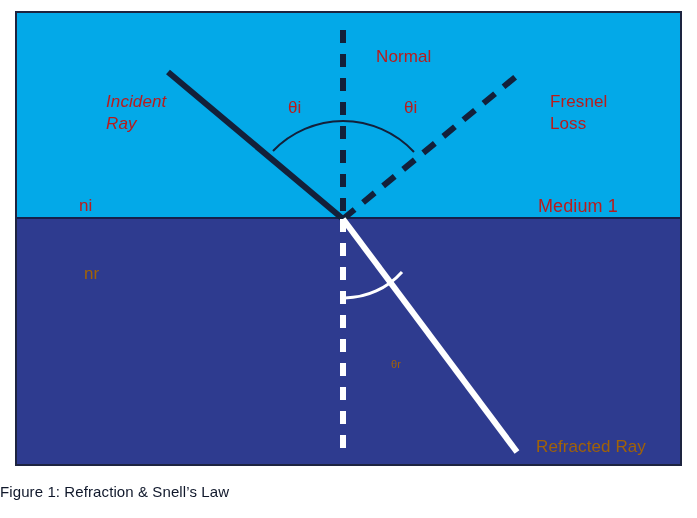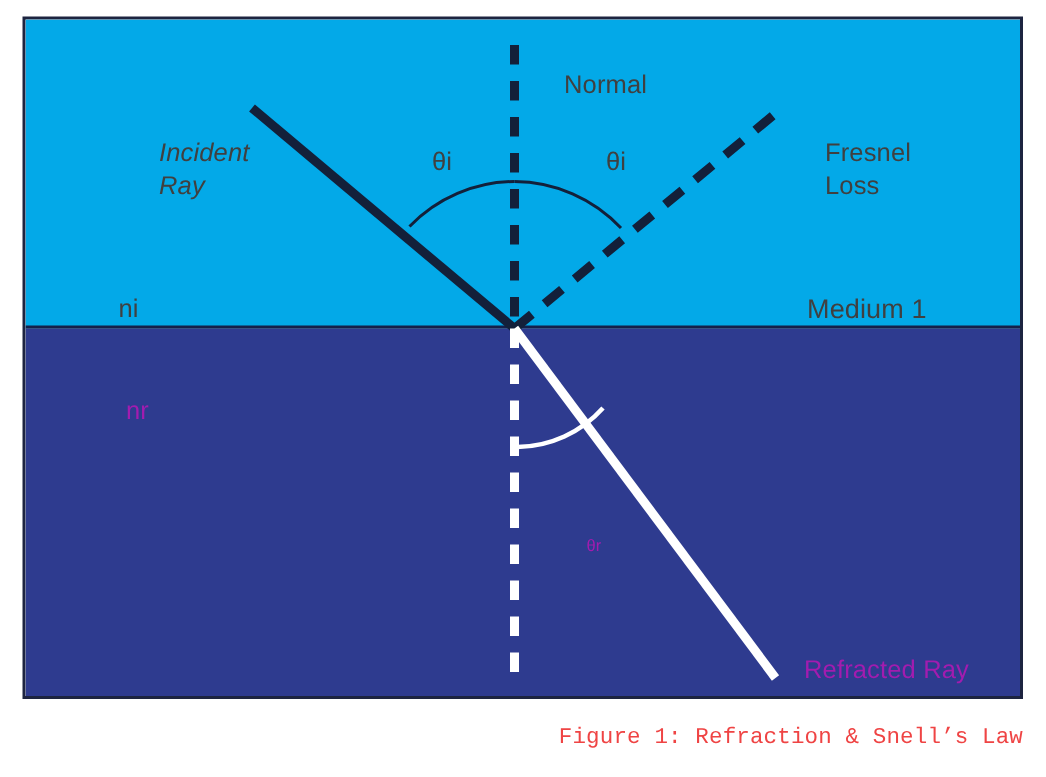--- a/index.html
+++ b/index.html
@@ -58,42 +58,41 @@
     width: 667px;
     height: 451px;
     overflow: visible;
   }
   .lbl {
     position: absolute;
     white-space: pre;
     line-height: 1.30;
     letter-spacing: 0.1px;
   }
-  .lbl-dark { color: #404040; }
-  .lbl-white { color: #a21caf; }
+  .lbl-dark { color: #b91c1c; }
+  .lbl-white { color: #a16207; }
   #label-incident-ray   { left: 89px;  top: 78px;  font-size: 17px; font-style: italic; }
   #label-fresnel-loss   { left: 533px; top: 78px;  font-size: 17px; }
   #label-normal         { left: 359px; top: 33px;  font-size: 17px; }
   #label-theta-i-left   { left: 271px; top: 84px;  font-size: 17px; }
   #label-theta-i-right  { left: 387px; top: 84px;  font-size: 17px; }
   #label-ni             { left: 62px;  top: 182px; font-size: 17px; }
   #label-medium-1       { left: 521px; top: 182px; font-size: 18px; }
   #label-nr             { left: 67px;  top: 250px; font-size: 17px; }
   #label-medium-2       { left: 521px; top: 243px; font-size: 17px; }
   #label-theta-r        { left: 374px; top: 344px; font-size: 11px; }
   #label-refracted-ray  { left: 519px; top: 423px; font-size: 17px; }
   #figure-caption {
     position: absolute;
     left: 0;
     top: 483px;
     width: 682px;
-    text-align: right;
     font-size: 15px;
-    color: #ef4444;
-    font-family: Liberation Mono, monospace;
+    color: #0f172a;
+    font-family: Liberation Sans, sans-serif;
     letter-spacing: 0.1px;
   }
 </style>
 </head>
 <body>
 
 <div id="figure-root">
 
   <div id="diagram-frame">
 

